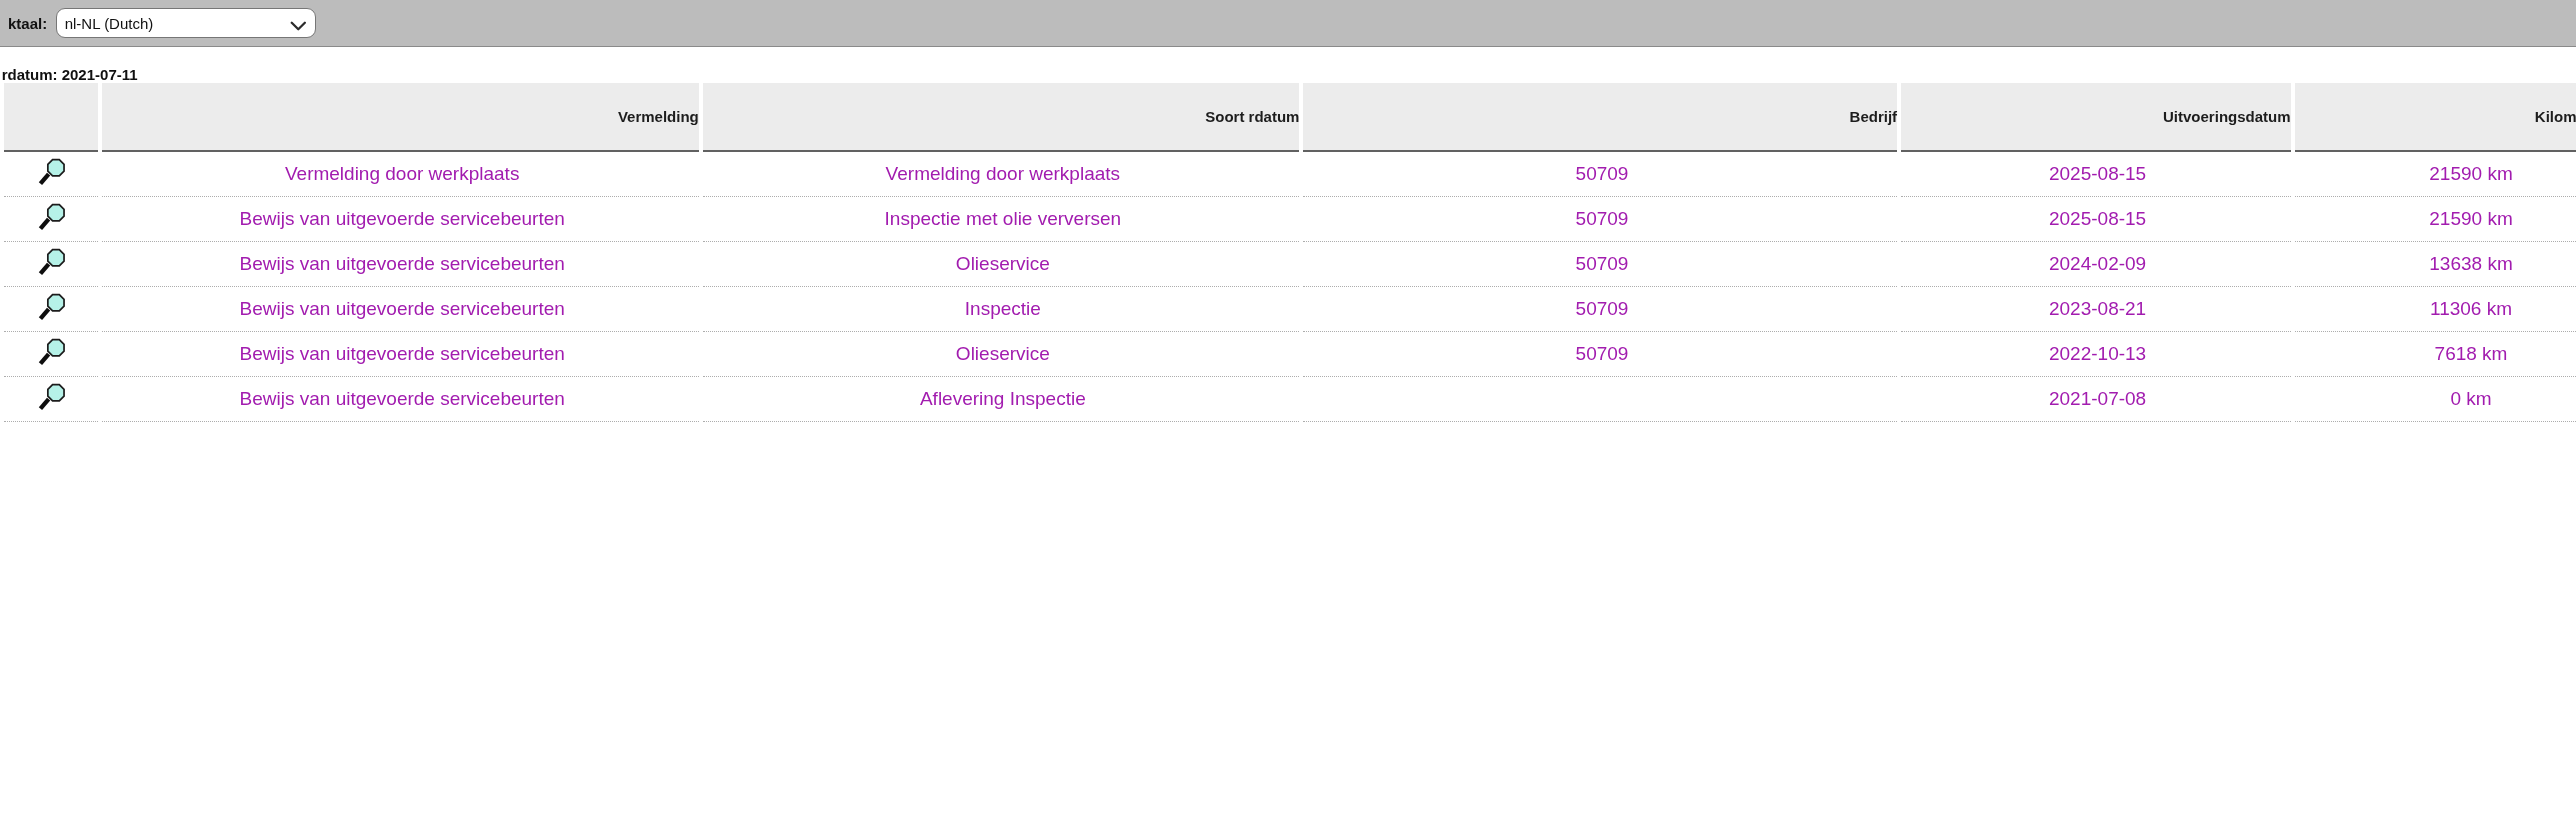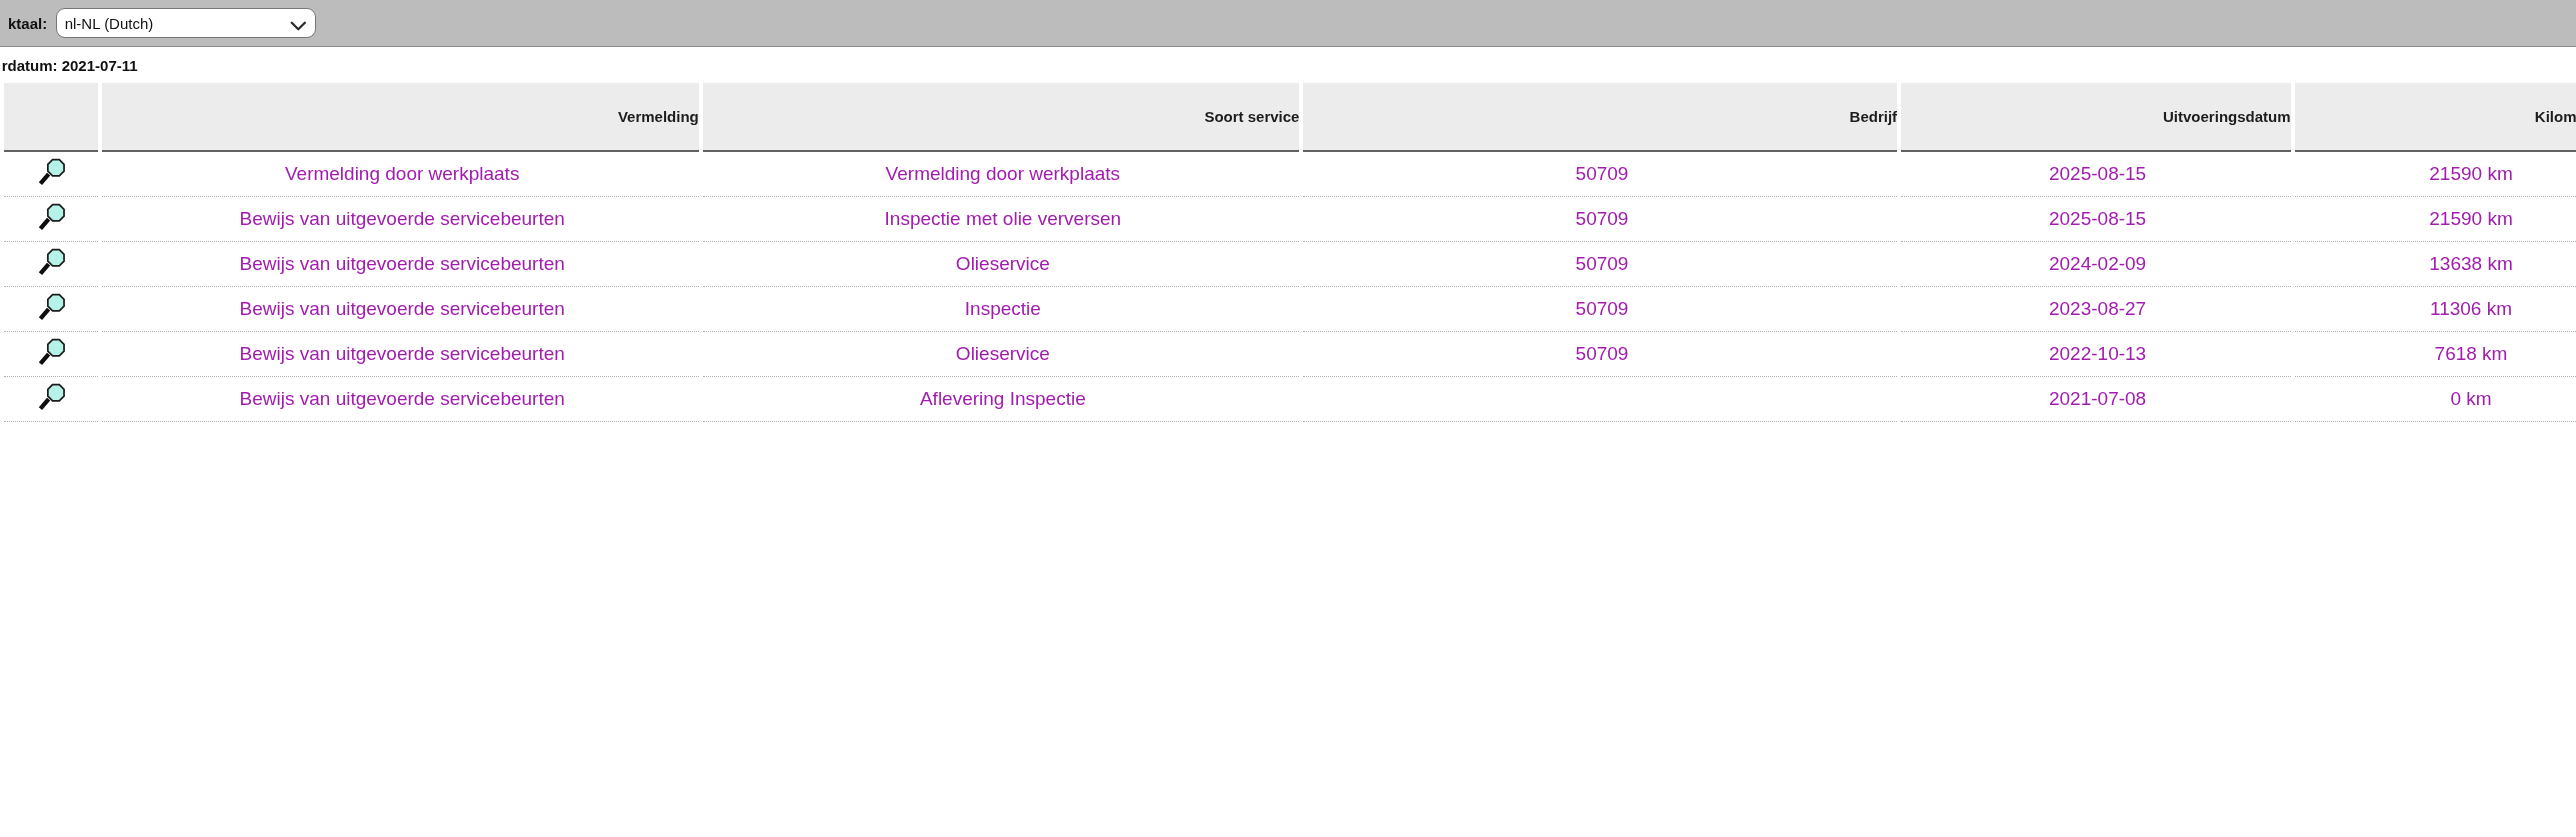--- a/index.html
+++ b/index.html
@@ -15,21 +15,21 @@
   .toolbar .lang-label{font-size:15px;font-weight:bold;color:#111;margin-left:8px;white-space:nowrap;}
   .select-wrap{position:relative;margin-left:8.7px;}
   select.lang-select{
     -webkit-appearance:none;appearance:none;
     width:260px;height:30px;background:#ffffff;border:0.9px solid #767676;border-radius:9px;
     font-family:"Liberation Sans", sans-serif;font-size:15px;color:#111;padding:0 30px 0 7.8px;
   }
   .select-wrap .chev{position:absolute;right:9.6px;top:10.5px;pointer-events:none;}
 
   
-  .regdate{height:36px;display:flex;align-items:center;background:#fff;}
+  .regdate{height:36px;display:flex;align-items:flex-end;background:#fff;}
   .regdate .date-text{font-size:15px;font-weight:bold;color:#111;margin-left:1.7px;white-space:nowrap;}
 
   
   table.svc{border-collapse:separate;border-spacing:4.4px 0;table-layout:fixed;width:2648px;}
   table.svc th{
     background:#ececec;height:67px;font-size:15px;font-weight:bold;color:#1d1d1d;
     text-align:right;vertical-align:middle;border-bottom:2.6px solid #616161;padding:0;
   }
   table.svc td{
     height:44px;font-size:19px;color:#a21caf;vertical-align:middle;text-align:center;
@@ -70,21 +70,21 @@
         <col class="col-vermelding">
         <col class="col-soort">
       <col class="col-bedrijf">
         <col class="col-datum">
         <col class="col-km">
     </colgroup>
     <thead>
       <tr>
         <th></th>
         <th>Vermelding</th>
-        <th>Soort service</th>
+        <th>Soort rdatum</th>
         <th>Bedrijf</th>
         <th>Uitvoeringsdatum</th>
         <th>Kilometerstand</th>
       </tr>
     </thead>
     <tbody id="service-rows">
         <tr>
     <td class="c-icon">
       <a href="#" class="mag">
         <svg width="31" height="30" viewBox="0 0 36 34">
@@ -134,21 +134,21 @@
       <a href="#" class="mag">
         <svg width="31" height="30" viewBox="0 0 36 34">
           <polygon points="25.9,2.6 31.4,8.1 31.4,15.9 25.9,21.4 18.1,21.4 12.6,15.9 12.6,8.1 18.1,2.6" fill="#b6f2e8" stroke="#1c1c1c" stroke-width="2"></polygon>
           <line x1="13.5" y1="19.5" x2="4" y2="30.5" stroke="#0e0e0e" stroke-width="5"></line>
         </svg>
       </a>
     </td>
     <td>Bewijs van uitgevoerde servicebeurten</td>
     <td>Inspectie</td>
     <td>50709</td>
-    <td>2023-08-27</td>
+    <td>2023-08-21</td>
     <td>11306 km</td>
   </tr>
         <tr>
     <td class="c-icon">
       <a href="#" class="mag">
         <svg width="31" height="30" viewBox="0 0 36 34">
           <polygon points="25.9,2.6 31.4,8.1 31.4,15.9 25.9,21.4 18.1,21.4 12.6,15.9 12.6,8.1 18.1,2.6" fill="#b6f2e8" stroke="#1c1c1c" stroke-width="2"></polygon>
           <line x1="13.5" y1="19.5" x2="4" y2="30.5" stroke="#0e0e0e" stroke-width="5"></line>
         </svg>
       </a>

